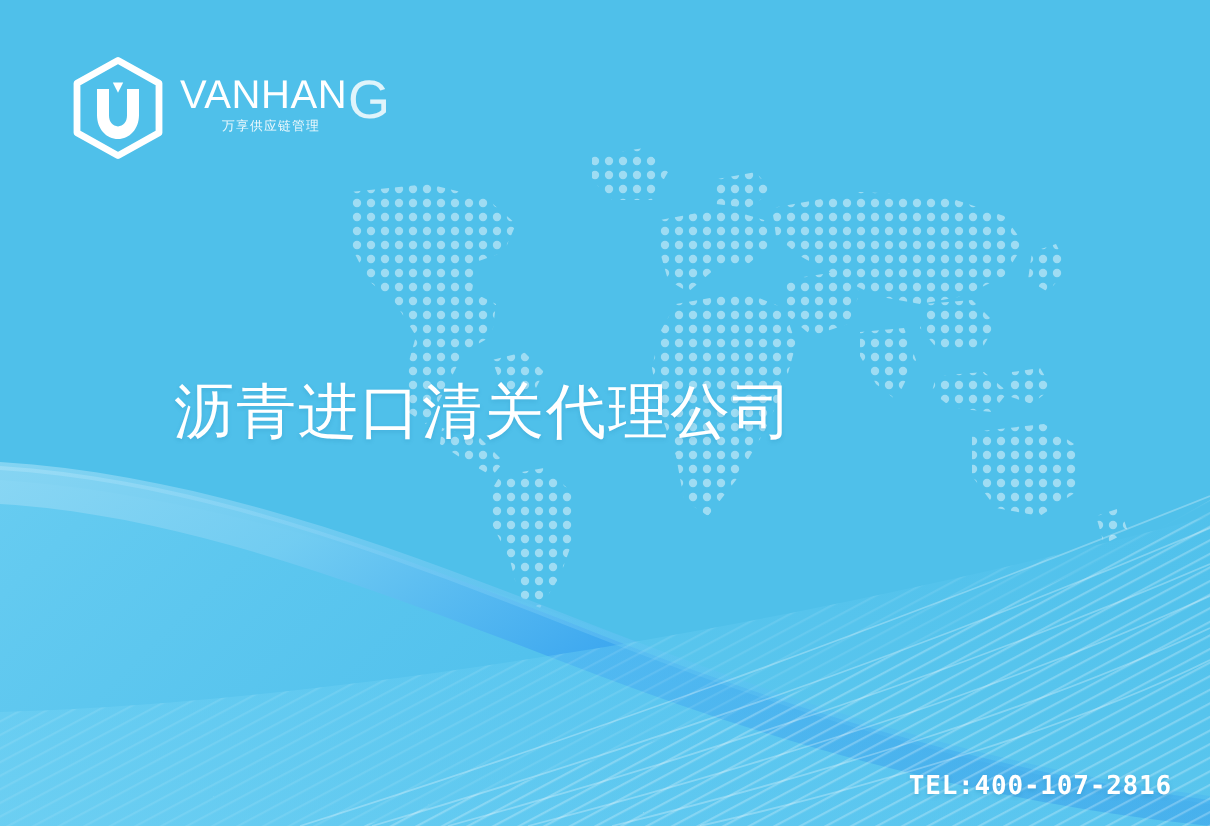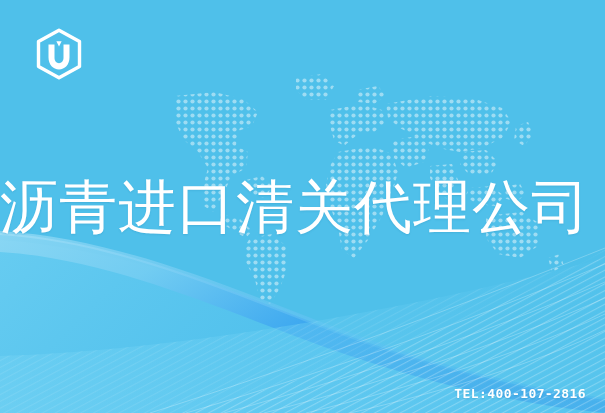--- a/index.html
+++ b/index.html
@@ -55,21 +55,21 @@
 
   
   #headline {
     position: absolute;
     left: 0;
     top: 177px;
     width: 484px;
     text-align: center;
     color: #ffffff;
     font-family: "DejaVu Sans", "Liberation Sans", sans-serif;
-    font-size: 58px;
+    font-size: 30px;
     line-height: 60px;
     letter-spacing: 1px;
     white-space: nowrap;
     text-shadow: 0 1px 2px rgba(20,110,160,0.18);
   }
 
   
   #phone {
     position: absolute;
     right: 19px;
@@ -206,19 +206,26 @@
 
     <svg id="logo-mark" viewBox="0 0 50 52" aria-hidden="true">
       <path d="M25 2.2 L45.5 13.6 L45.5 38.4 L25 49.8 L4.5 38.4 L4.5 13.6 Z" fill="none" stroke="#ffffff" stroke-width="3.4" stroke-linejoin="round"></path>
       <path d="M14.5 16.5 L14.5 29.5 C14.5 36.6 19.3 41.5 25 41.5
                C30.7 41.5 35.5 36.6 35.5 29.5 L35.5 16.5 L29.5 16.5
                L29.5 29.8 C29.5 33 27.6 35.2 25 35.2
                C22.4 35.2 20.5 33 20.5 29.8 L20.5 16.5 Z" fill="#ffffff"></path>
       <path d="M22.4 13.2 L27.6 13.2 L25 18.4 Z" fill="#ffffff"></path>
     </svg>
 
+    <div id="logo-text-wrap">
+      <svg id="logo-wordmark" viewBox="0 0 112 44" aria-hidden="true">
+        <text id="wm-main" x="0" y="22" fill="#ffffff" font-size="20" font-family="'Liberation Sans','DejaVu Sans',sans-serif" letter-spacing="0.3">VANHAN</text>
+        <text id="wm-g" x="84" y="27" fill="rgba(255,255,255,0.82)" font-size="27" font-family="'Liberation Sans','DejaVu Sans',sans-serif">G</text>
+        <text id="wm-cn" x="21" y="33" fill="rgba(255,255,255,0.9)" font-size="6.4" font-family="'DejaVu Sans','Liberation Sans',sans-serif" letter-spacing="0.6">万享供应链管理</text>
+      </svg>
+    </div>
   </div>
 
   <div id="headline">沥青进口清关代理公司</div>
 
   <div id="phone">TEL:400-107-2816</div>
 
 </div>
 
 </body></html>

